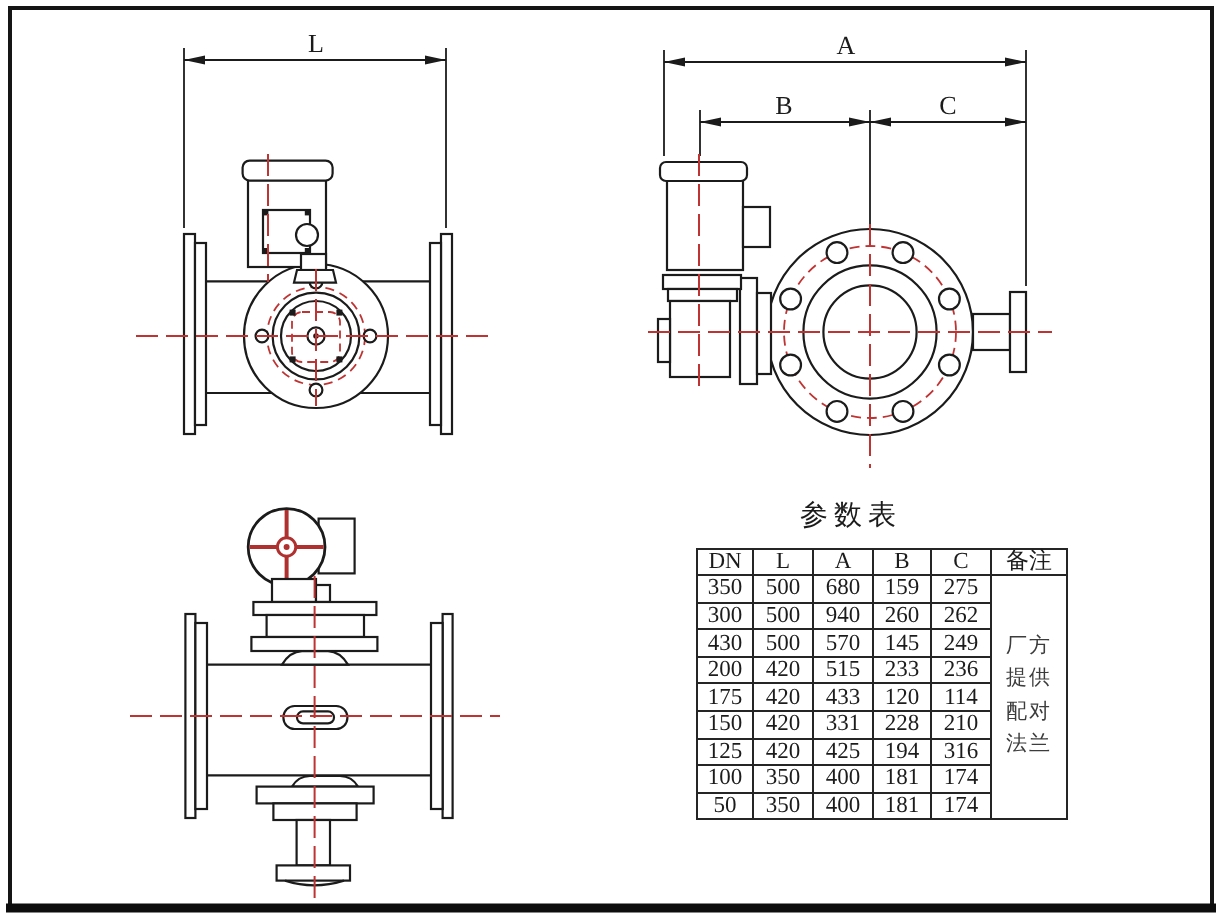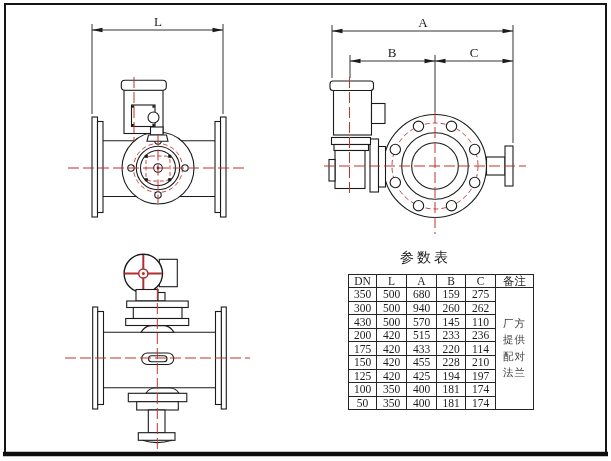--- a/index.html
+++ b/index.html
@@ -261,49 +261,49 @@
           <td>500</td>
           <td>940</td>
           <td>260</td>
           <td>262</td>
         </tr>
         <tr>
           <td>430</td>
           <td>500</td>
           <td>570</td>
           <td>145</td>
-          <td>110</td>
+          <td>249</td>
         </tr>
         <tr>
           <td>200</td>
           <td>420</td>
           <td>515</td>
           <td>233</td>
           <td>236</td>
         </tr>
         <tr>
           <td>175</td>
           <td>420</td>
           <td>433</td>
-          <td>220</td>
+          <td>120</td>
           <td>114</td>
         </tr>
         <tr>
           <td>150</td>
           <td>420</td>
-          <td>455</td>
+          <td>331</td>
           <td>228</td>
           <td>210</td>
         </tr>
         <tr>
           <td>125</td>
           <td>420</td>
           <td>425</td>
           <td>194</td>
-          <td>197</td>
+          <td>316</td>
         </tr>
         <tr>
           <td>100</td>
           <td>350</td>
           <td>400</td>
           <td>181</td>
           <td>174</td>
         </tr>
         <tr>
           <td>50</td>

